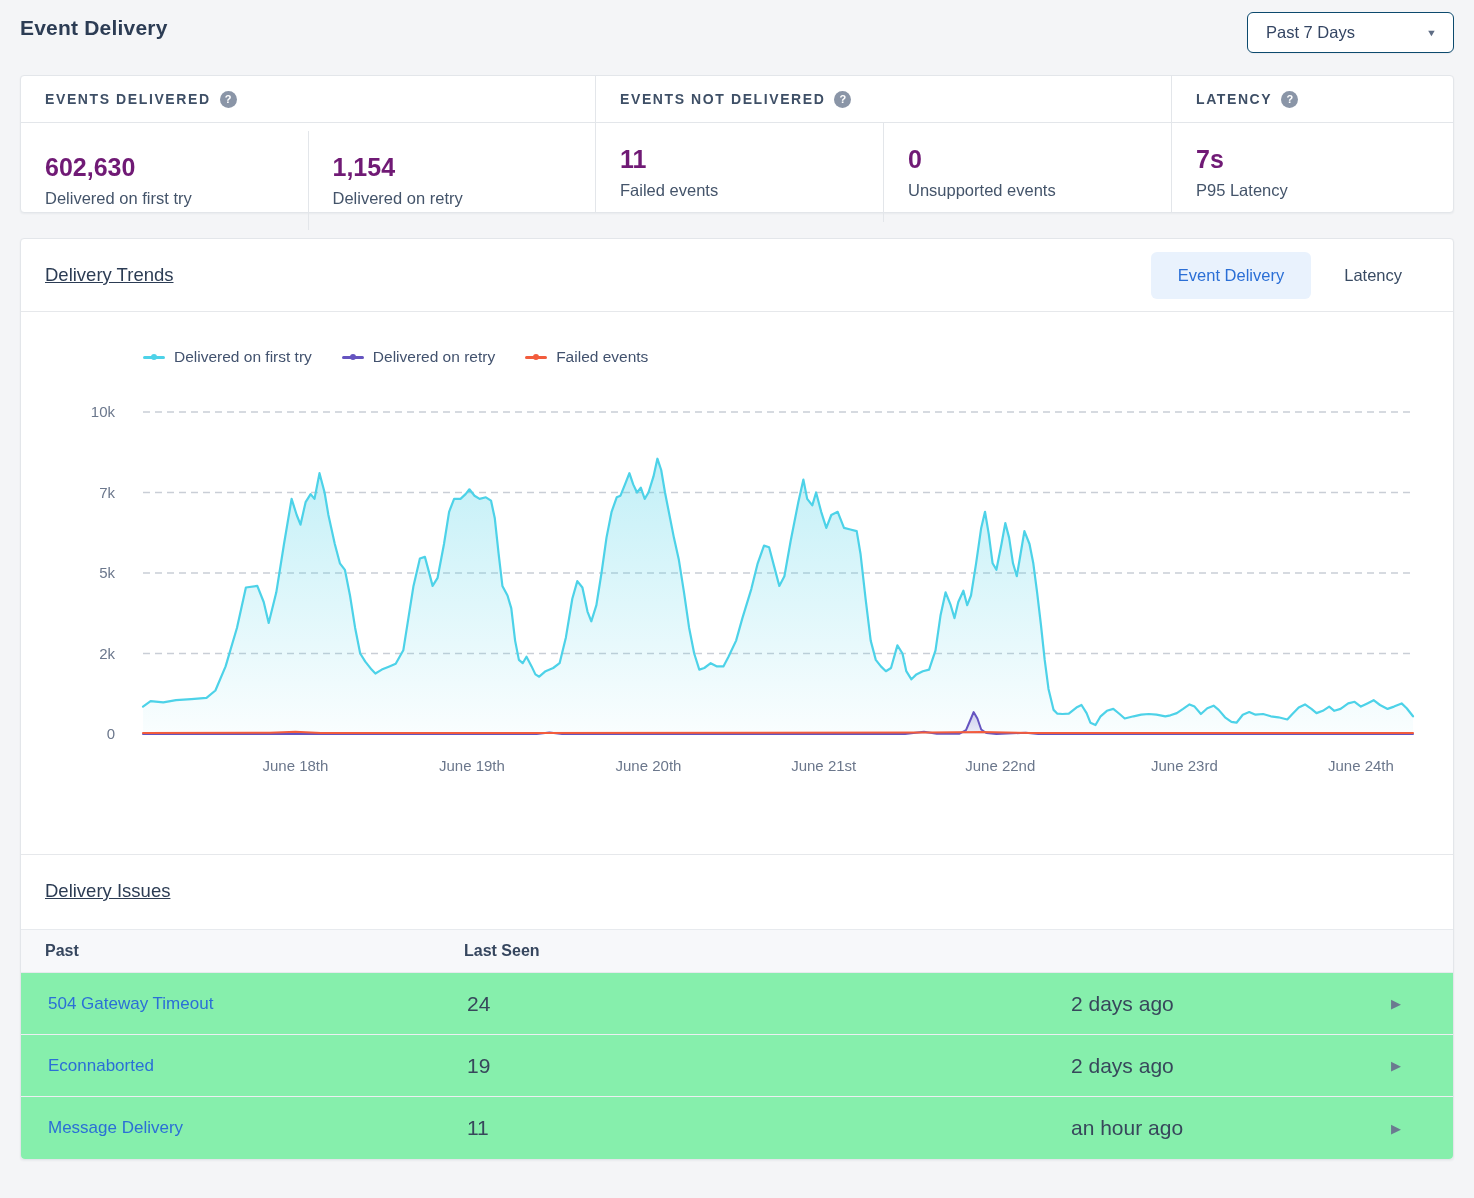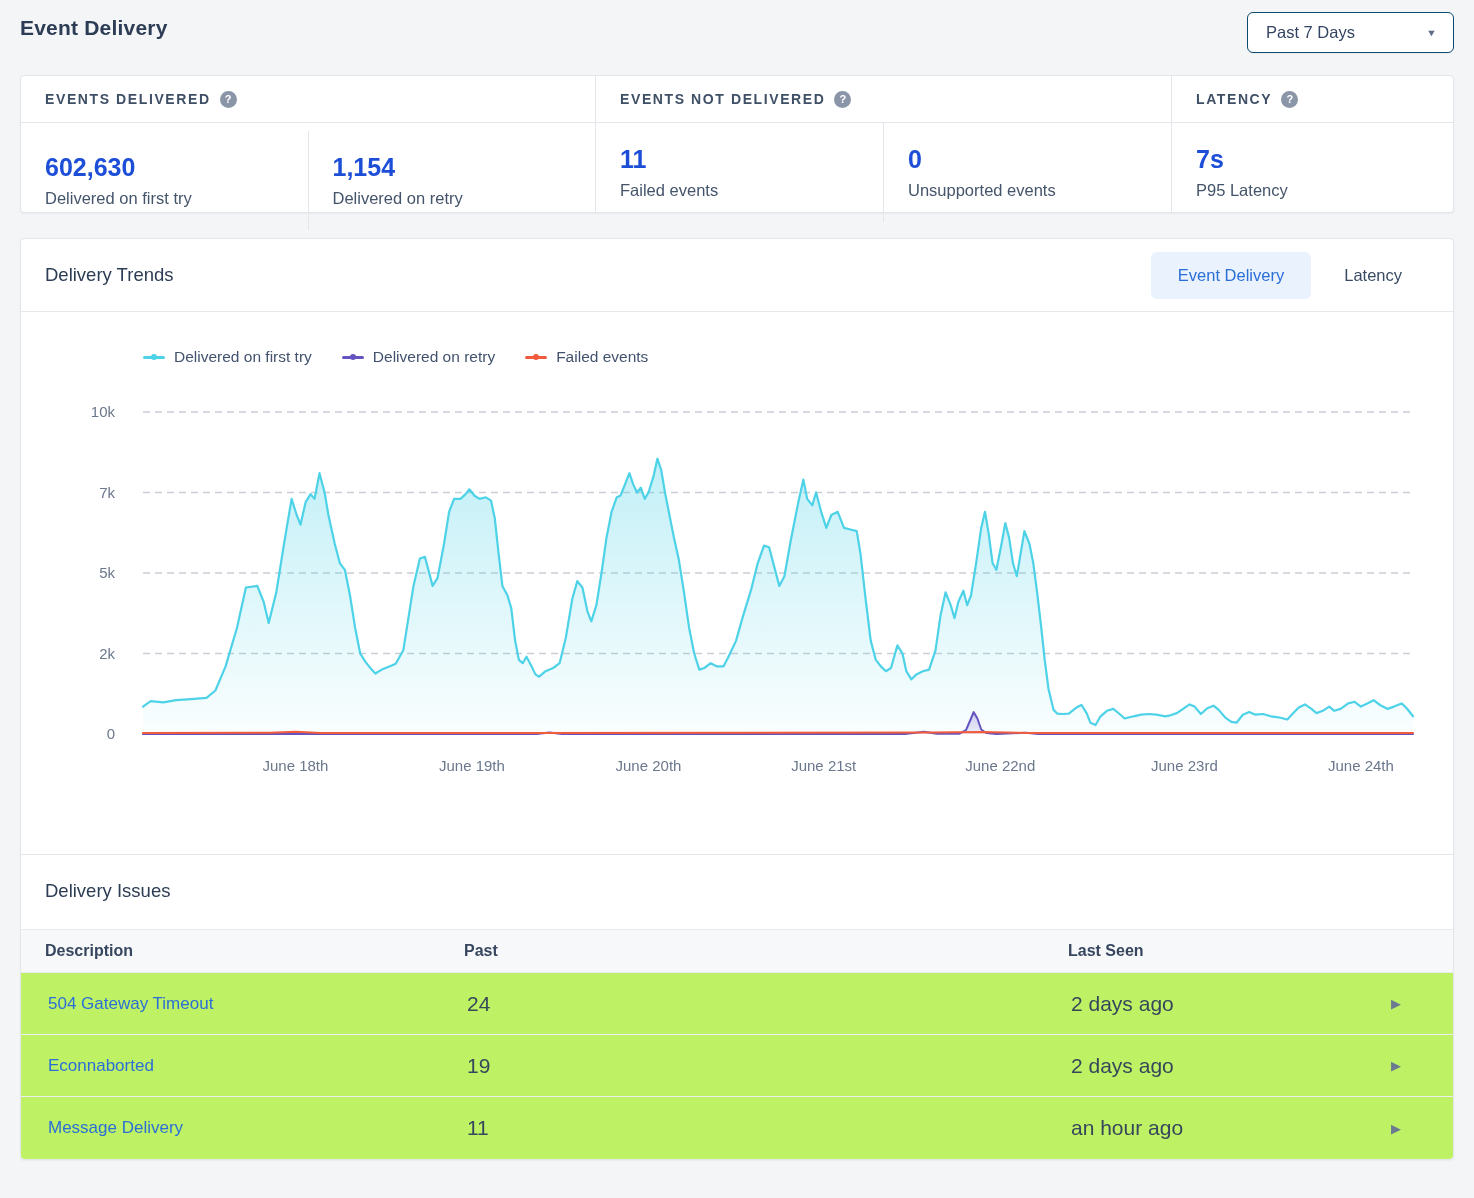--- a/index.html
+++ b/index.html
@@ -34,29 +34,29 @@
     font-size:14px; font-weight:700; letter-spacing:1.6px; color:#3e4f66;
   }
   .help-icon {
     width:17px; height:17px; border-radius:50%; background:#8a95a7; color:#fff;
     font-size:11px; font-weight:700; display:flex; align-items:center; justify-content:center;
     letter-spacing:0; cursor:pointer; flex:none;
   }
   .stat-cells { display:flex; flex:1; }
   .stat-cell { flex:1; padding:22px 24px; }
   .stat-cell.divider { border-right:1px solid #e3e6ea; }
-  .stat-value { font-size:25px; font-weight:700; color:#1d4ed8; }
+  .stat-value { font-size:25px; font-weight:700; color:#701a75; }
   .stat-label { font-size:16.5px; color:#44546a; margin-top:7px; }
   
   .main-card { position:relative; }
   .card-header {
     height:73px; border-bottom:1px solid #e6e8eb;
     display:flex; align-items:center; justify-content:space-between; padding:0 24px;
   }
-  .section-title { font-size:18.5px; font-weight:500; color:#2c3c54; }
+  .section-title { font-size:18.5px; font-weight:500; color:#2c3c54;text-decoration:underline; }
   .tabs { display:flex; align-items:center; gap:6px; }
   .tab { padding:14px 27px; font-size:16.5px; color:#394b63; border-radius:6px; cursor:pointer; }
   .tab.active { background:#e9f2fd; color:#2b6fd6; font-weight:500; }
   
   .legend-row { display:flex; align-items:center; gap:30px; margin:34px 0 0 122px; height:22px; }
   .legend-item { display:flex; align-items:center; gap:9px; cursor:pointer; }
   .lmark { width:22px; height:3px; border-radius:2px; position:relative; flex:none; }
   .lmark-dot {
     position:absolute; left:50%; top:50%; transform:translate(-50%,-50%);
     width:5px; height:5px; border-radius:50%; background:#fff; border:3px solid currentColor;
@@ -66,21 +66,21 @@
   #trend-chart { display:block; margin-bottom:56px; }
   
   .section-divider { border-top:1px solid #e6e8eb; }
   .issues-title { margin:25px 0 0 24px; }
   .issues-table { margin-top:27px; }
   .t-row { display:grid; grid-template-columns:419px 604px 1fr 62px; align-items:center; padding-left:24px; }
   .t-head {
     height:44px; background:#f7f8fa; border-top:1px solid #e7eaee; border-bottom:1px solid #e7eaee;
     font-size:16px; font-weight:700; color:#36465e;
   }
-  .t-body-row { height:62px; border-bottom:1px solid #eceff2; background:#bef264; cursor:pointer;padding-left:27px; }
+  .t-body-row { height:62px; border-bottom:1px solid #eceff2; background:#86efac; cursor:pointer;padding-left:27px; }
   .t-body-row:last-child { border-bottom:none; border-radius:0 0 4px 4px; }
   .issue-link { font-size:17px; color:#2b6fd6; text-decoration:none; cursor:pointer; }
   .t-cell { font-size:21px; color:#37475b; }
   .row-chevron { color:#6b7a90; font-size:13px; text-align:left; cursor:pointer; }
 </style>
 </head>
 <body>
 
 <div class="topbar">
   <div class="page-title">Event Delivery</div>
@@ -200,21 +200,20 @@
       <path d="M122.0 366.0 L515.7 366.0 L528.4 364.4 L541.1 366.0 L884.0 366.0 L903.0 363.7 L915.8 365.7 L938.6 365.7 L945.0 362.1 L950.0 350.5 L952.6 344.1 L956.4 350.5 L960.2 361.5 L965.3 365.0 L975.4 366.0 L1004.6 364.7 L1017.3 366.0 L1392.0 366.0" fill="none" stroke="#6554c0" stroke-width="2" stroke-linejoin="round" stroke-linecap="round"></path>
       <path d="M122.0 365.0 L249.0 364.7 L274.4 363.7 L299.8 364.9 L503.0 365.0 L909.4 364.4 L960.2 364.1 L1011.0 365.0 L1392.0 365.0" fill="none" stroke="#f25c3d" stroke-width="2" stroke-linejoin="round" stroke-linecap="round"></path>
     </svg>
 
   <div class="section-divider"></div>
 
   <div class="section-title issues-title">Delivery Issues</div>
 
   <div class="issues-table">
     <div class="t-row t-head">
-      <div>Description</div>
       <div>Past</div>
       <div>Last Seen</div>
       <div></div>
     </div>
     <div class="t-row t-body-row">
       <div><a class="issue-link">504 Gateway Timeout</a></div>
       <div class="t-cell">24</div>
       <div class="t-cell">2 days ago</div>
       <div class="row-chevron">▶</div>
     </div>

